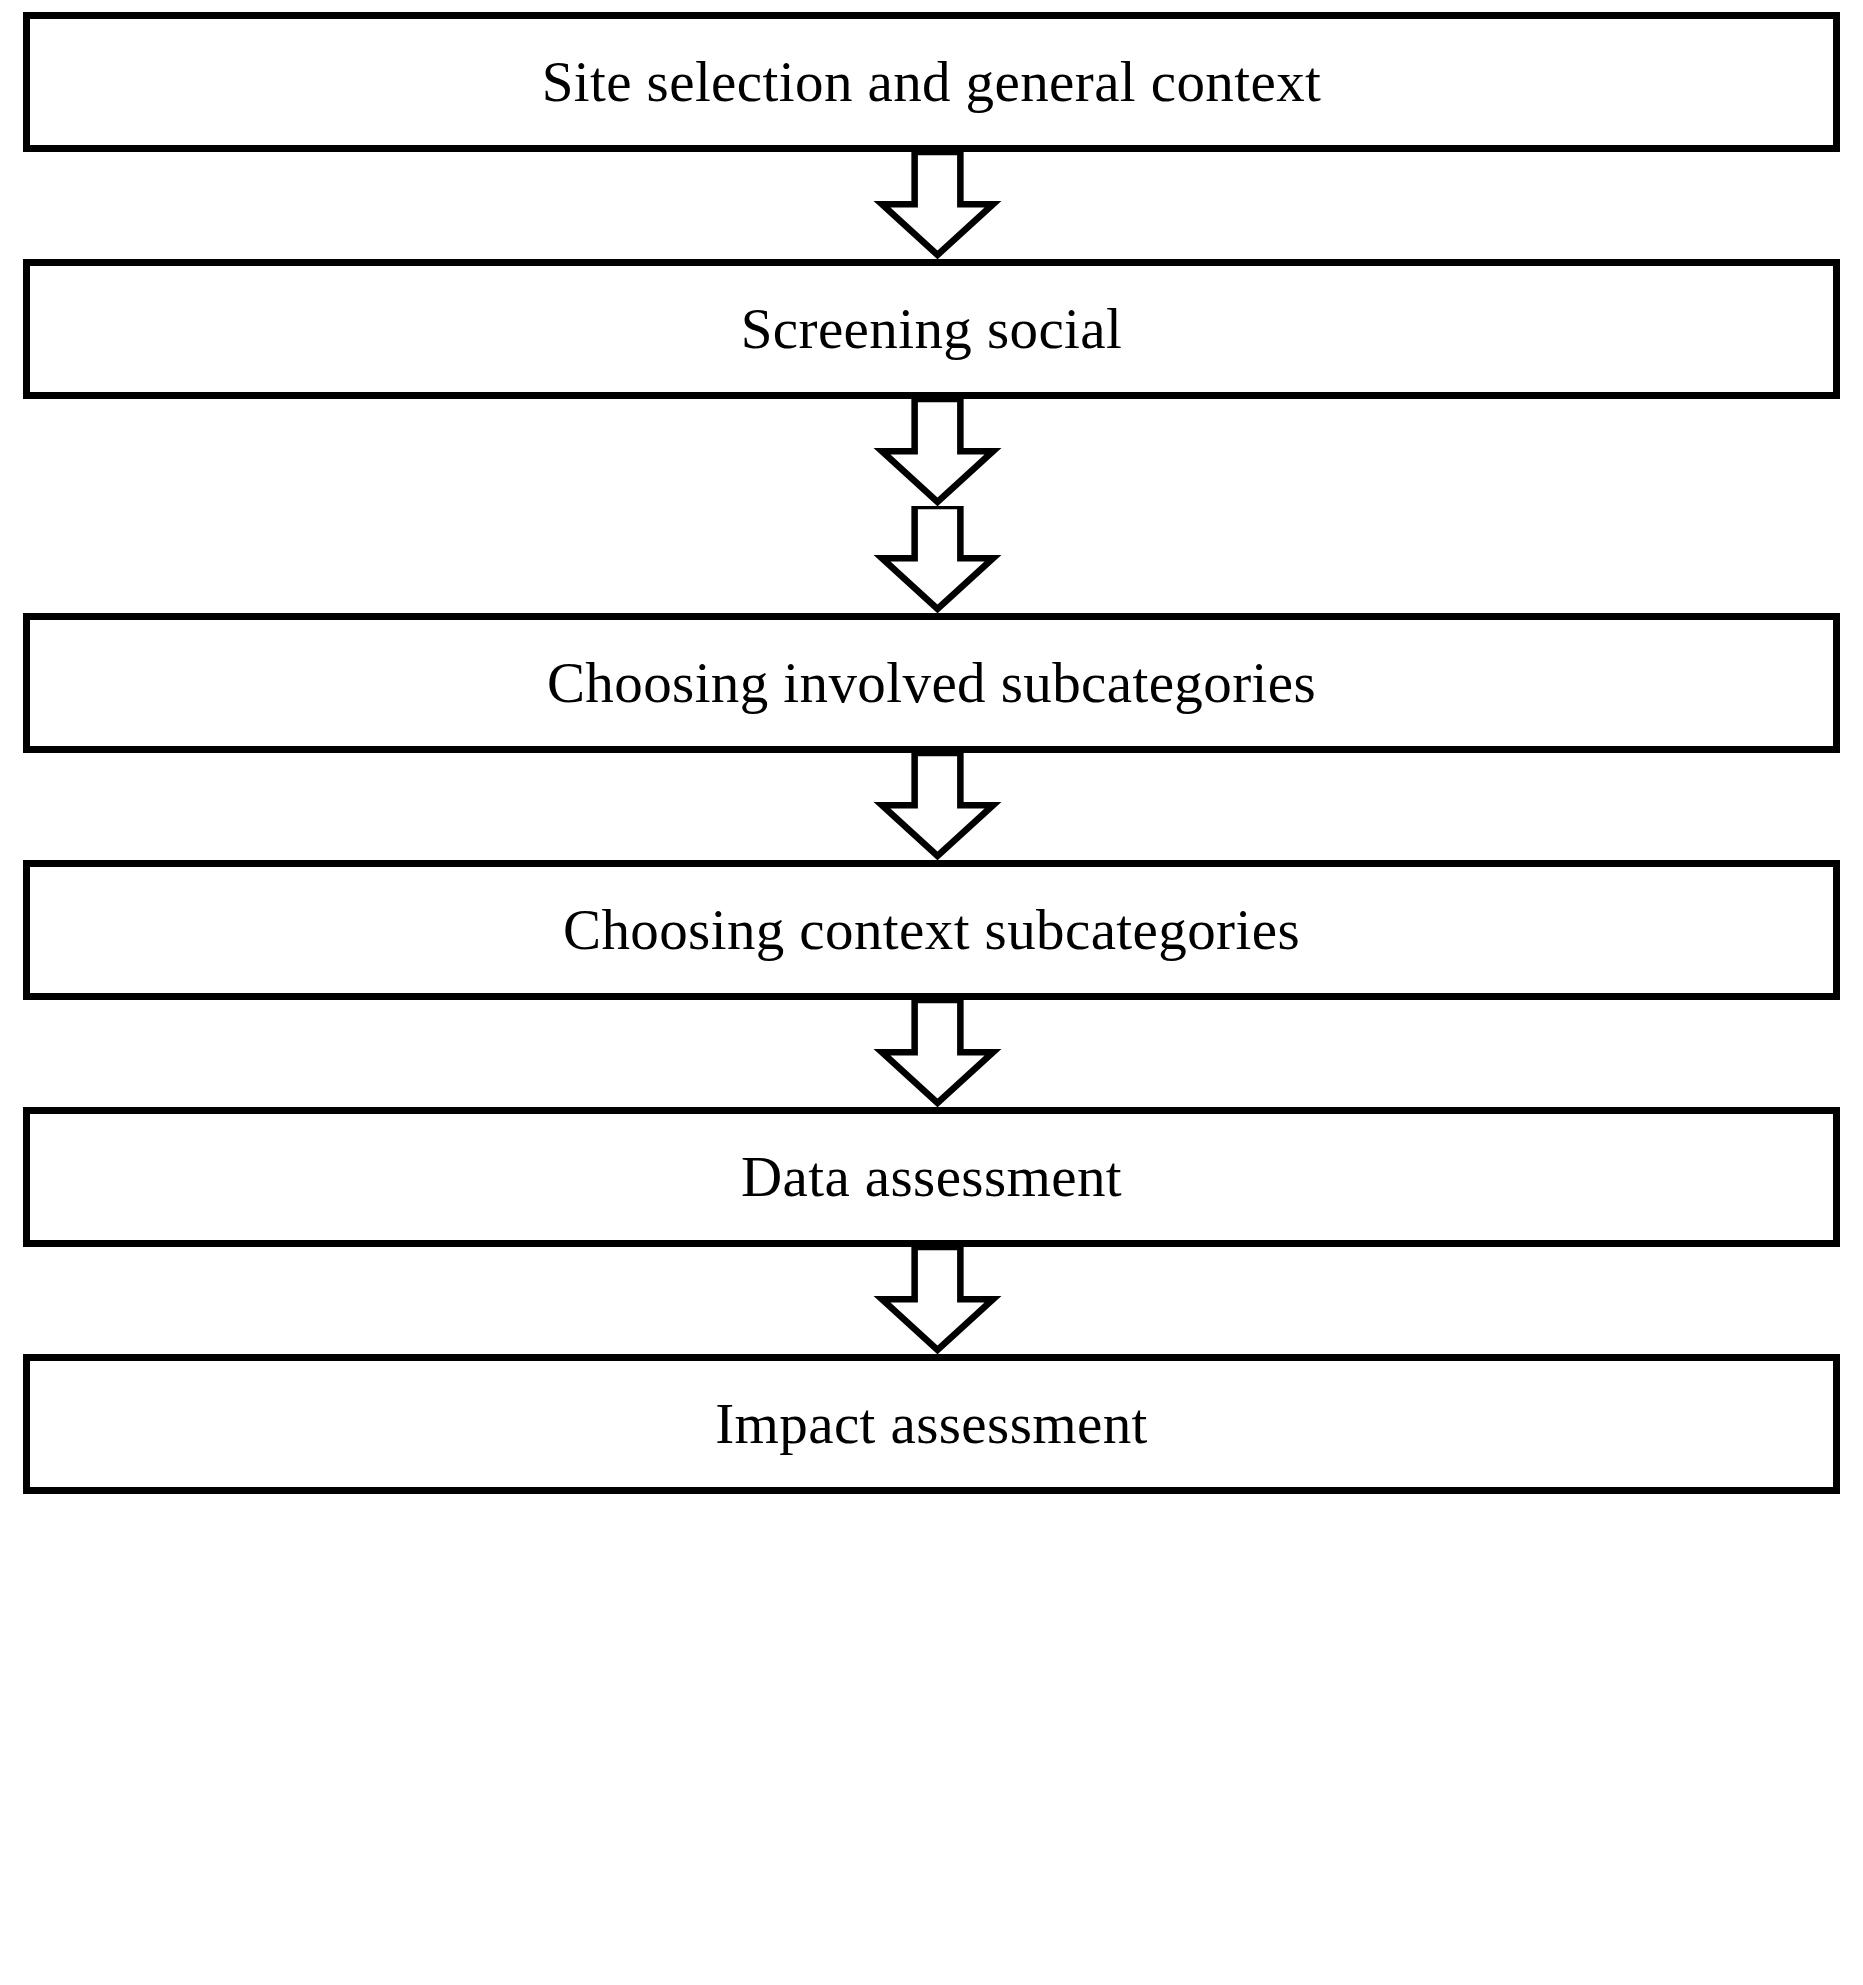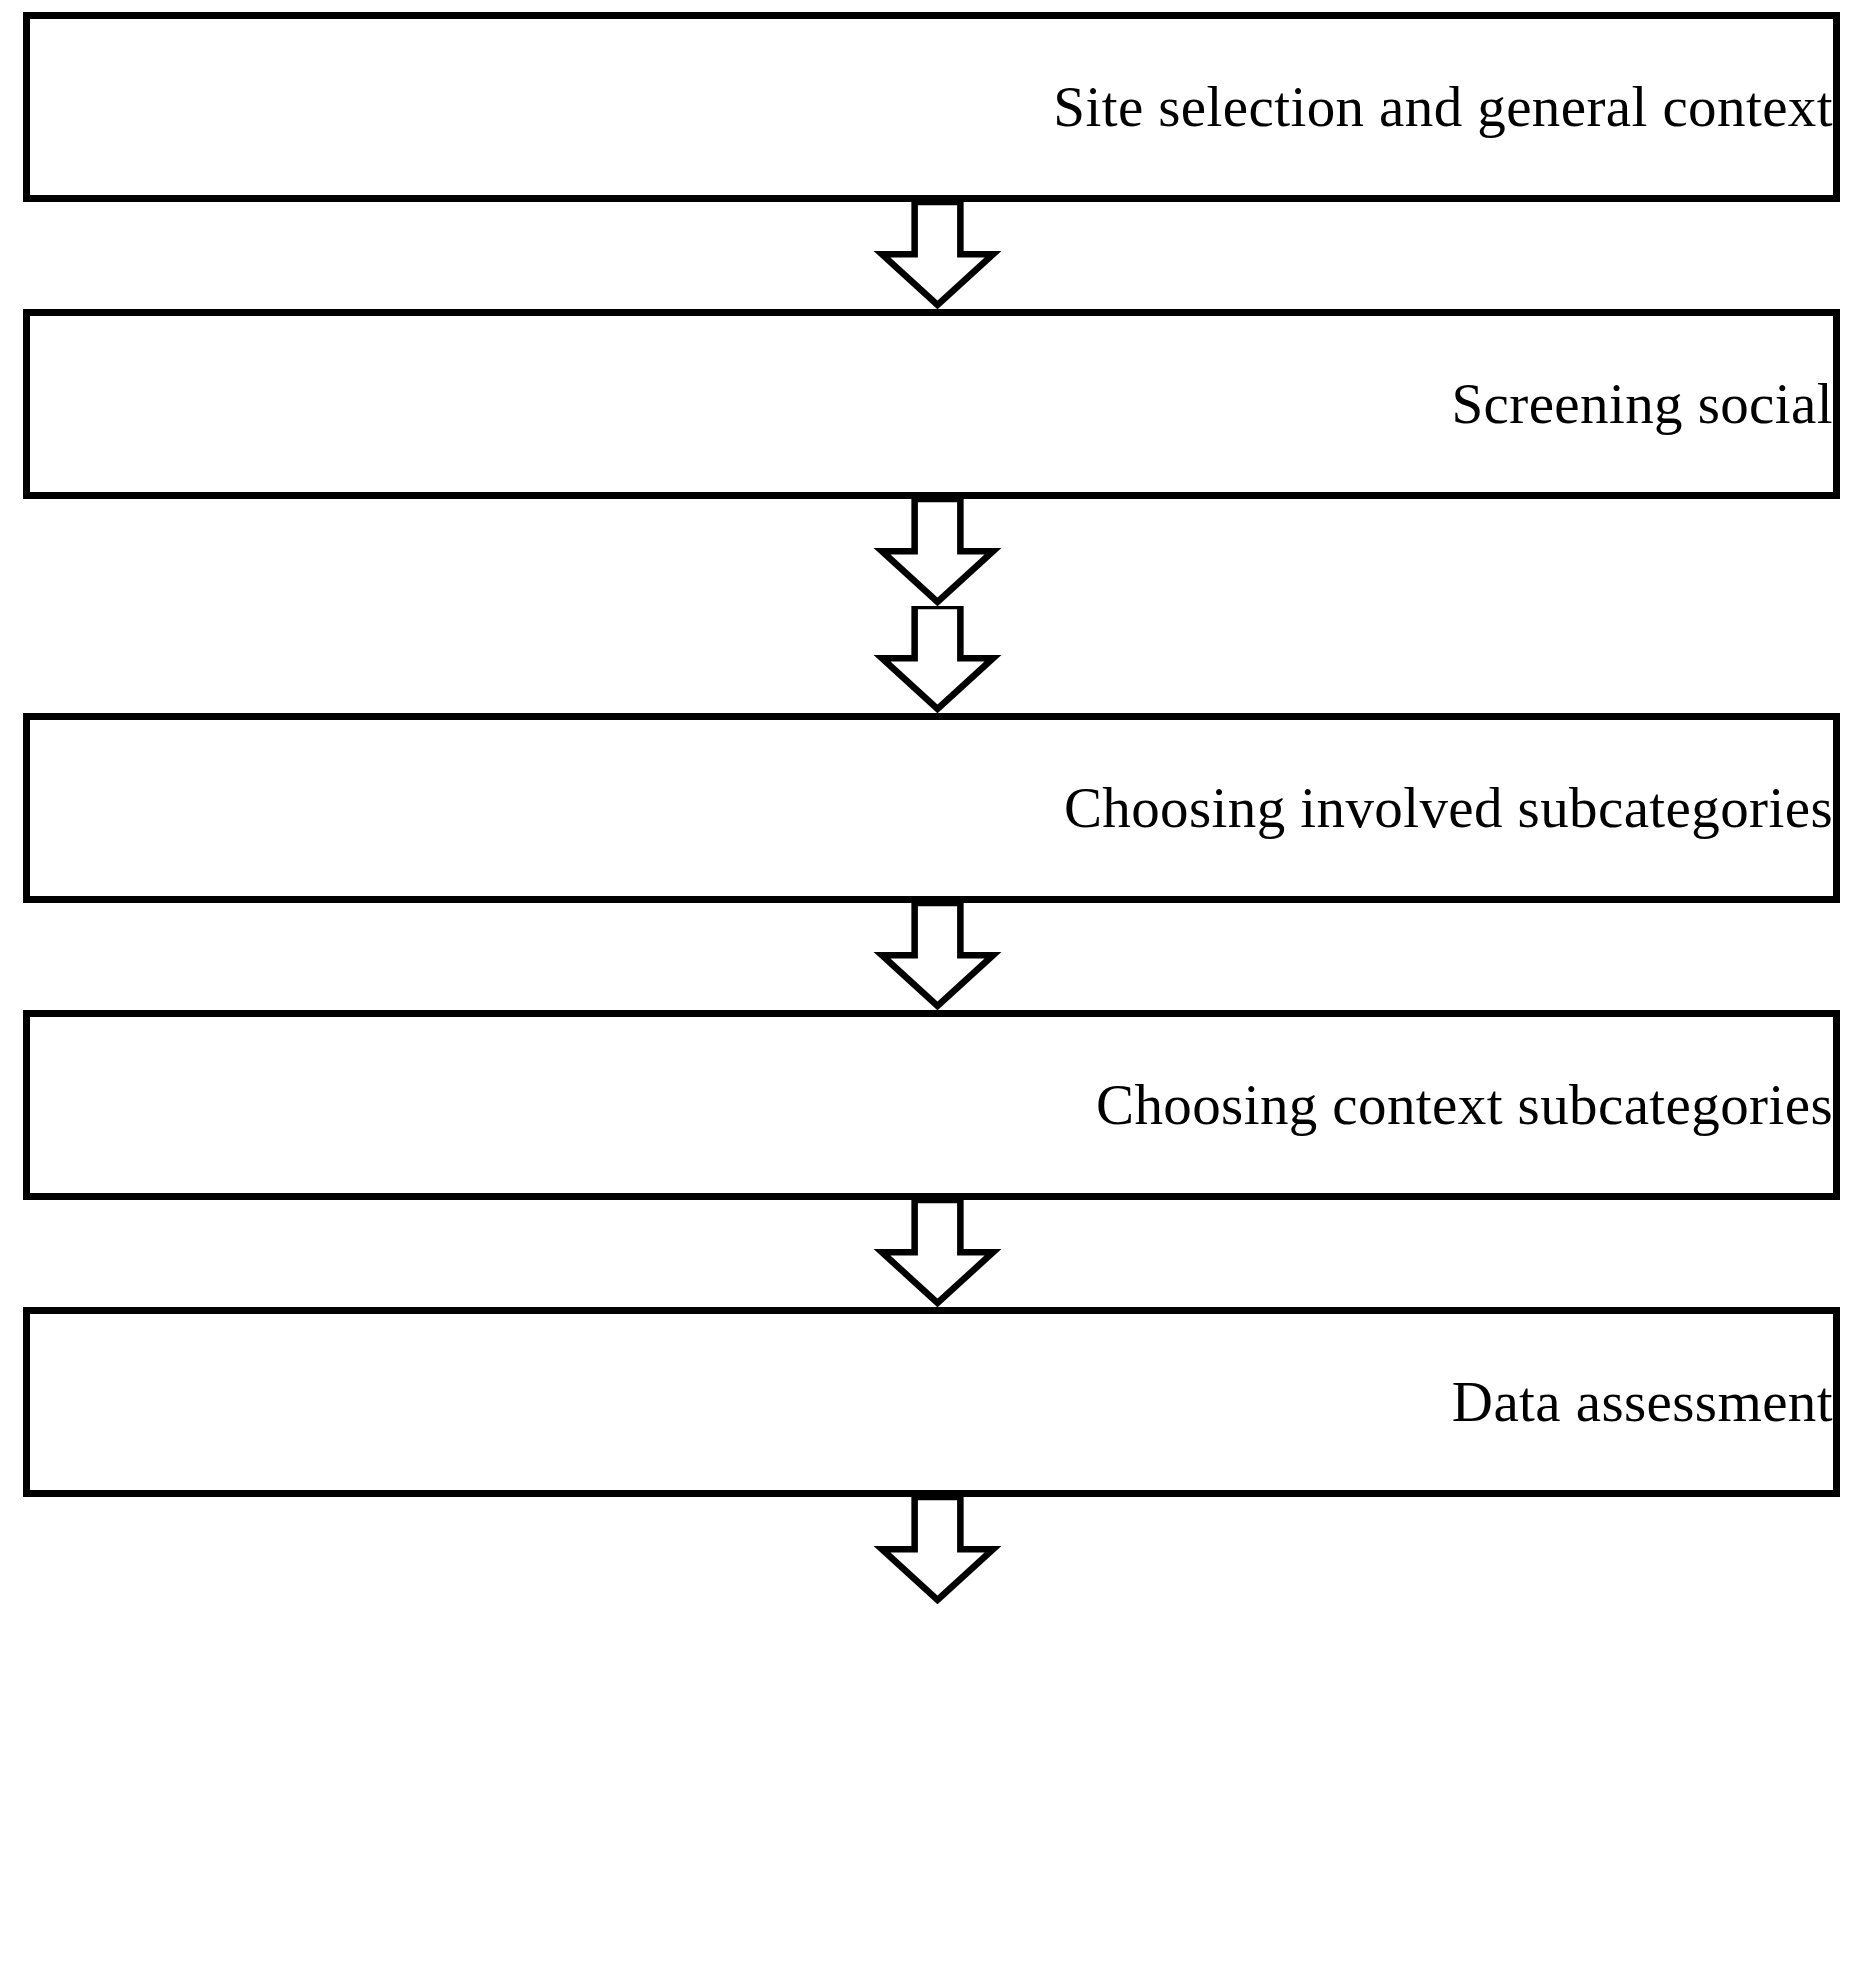--- a/index.html
+++ b/index.html
@@ -24,27 +24,27 @@
   .diagram {
     width: 1863px;
     height: 1985px;
     padding: 11.5px 23px 13px 23px;
     display: flex;
     flex-direction: column;
     align-items: center;
   }
   .flow-box {
     width: 100%;
-    height: 190px;
+    height: 140px;
     flex: 0 0 auto;
     border: 7.4px solid var(--box-border);
     background: var(--box-fill);
     display: flex;
     align-items: center;
-    justify-content: flex-end;
+    justify-content: center;
   }
   .flow-box .step-label {
     color: var(--text-color);
     font-size: 57px;
     line-height: 1;
     text-align: center;
     letter-spacing: 0.4px;
     white-space: nowrap;
   }
   .flow-arrow {
@@ -119,15 +119,18 @@
   <div class="flow-box">
     <span class="step-label">Data assessment</span>
   </div>
 
   <div class="flow-arrow">
     <svg viewBox="0 0 180 131" preserveAspectRatio="none" aria-hidden="true">
       <polygon class="arrow-shape" points="62,0 118,0 118,64 158,64 90,126 22,64 62,64"></polygon>
     </svg>
   </div>
 
+  <div class="flow-box">
+    <span class="step-label">Impact assessment</span>
+  </div>
 
 </div>
 
 
 </body></html>

